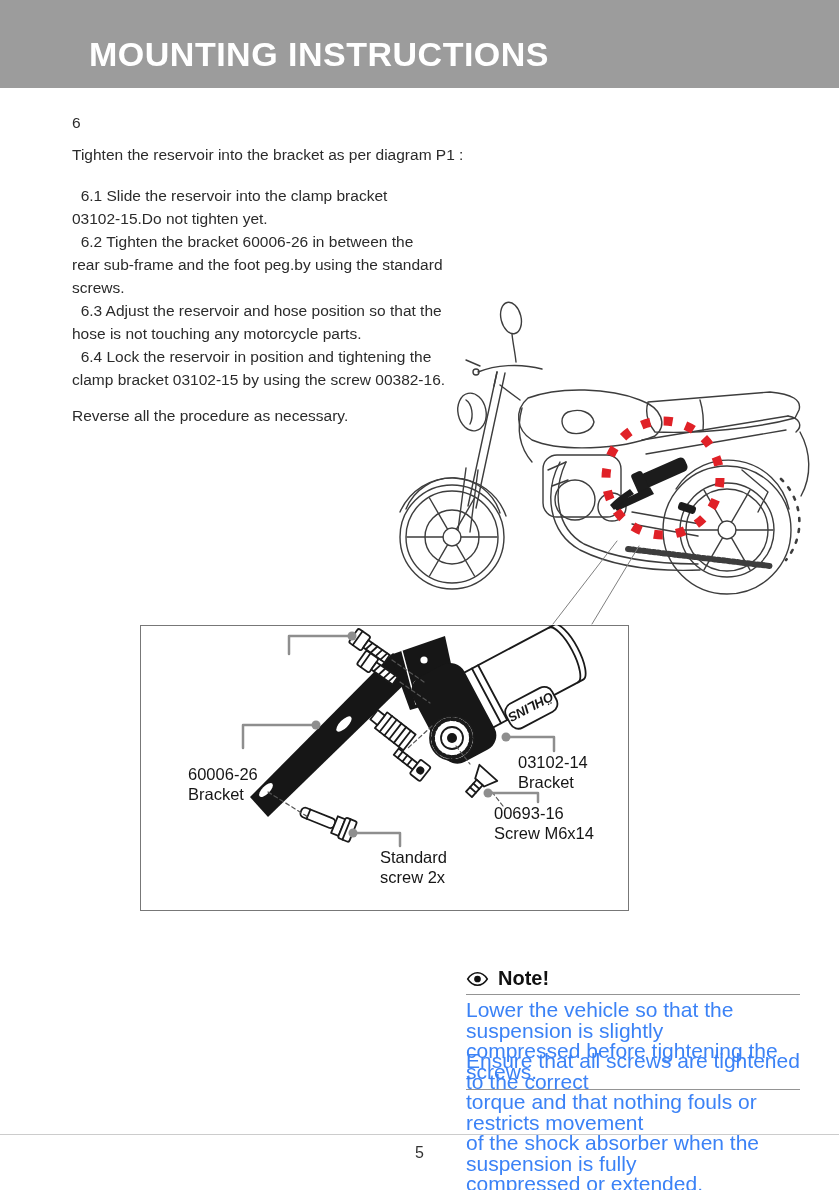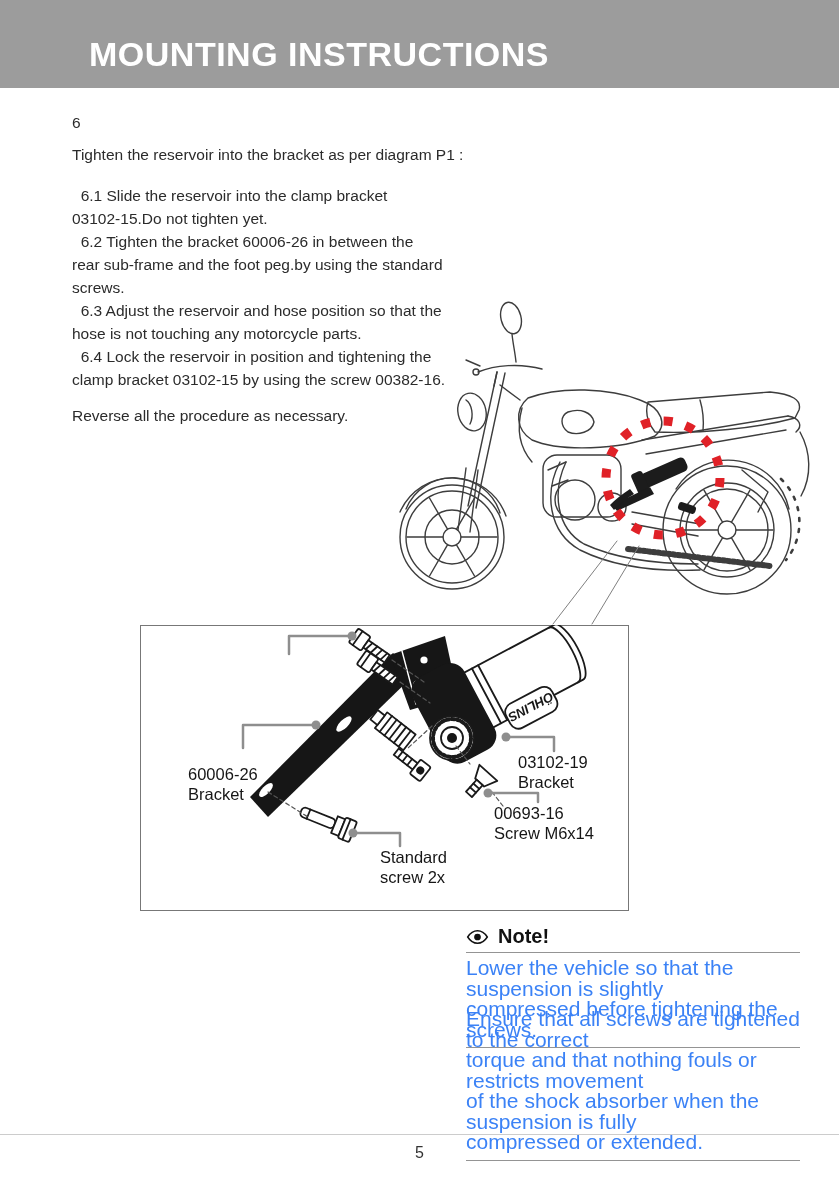--- a/index.html
+++ b/index.html
@@ -34,21 +34,21 @@
   .part-label {
     position:absolute; font-size:16.5px; line-height:20px; color:#161616; white-space:nowrap;
   }
   #lbl-top-screws { left:244px; top:650px; }
   #lbl-bracket    { left:188px; top:740px;margin-top:24px; }
   #lbl-clamp      { left:518px; top:752px; }
   #lbl-00382      { left:494px; top:803px; }
   #lbl-standard   { left:380px; top:847px; }
 
   
-  .callout { position:absolute; left:466px; width:334px; }
+  .callout { position:absolute; left:466px; width:334px;margin-top:42px; }
   #note    { top:925px; }
   #caution { top:1004px; }
   .callout-head {
     display:flex; align-items:center; gap:9px;
     font-size:20px; font-weight:bold; color:#111;
     padding-bottom:4px; border-bottom:1.3px solid #949494;
   }
   .callout-body {
     font-size:21px; line-height:20.5px; color:#3b82f6;
     padding:5px 0 7px 0; border-bottom:1.3px solid #949494; white-space:pre-wrap;
@@ -277,21 +277,21 @@
         <circle cx="353" cy="833" r="4.5"></circle>
       </g>
     </g>
   </svg>
 
   <div class="part-label" id="lbl-bracket">
     <div>60006-26</div>
     <div>Bracket</div>
   </div>
   <div class="part-label" id="lbl-clamp">
-    <div>03102-19</div>
+    <div>03102-14</div>
     <div>Bracket</div>
   </div>
   <div class="part-label" id="lbl-00382">
     <div>00693-16</div>
     <div>Screw M6x14</div>
   </div>
   <div class="part-label" id="lbl-standard">
     <div>Standard</div>
     <div>screw 2x</div>
   </div>

